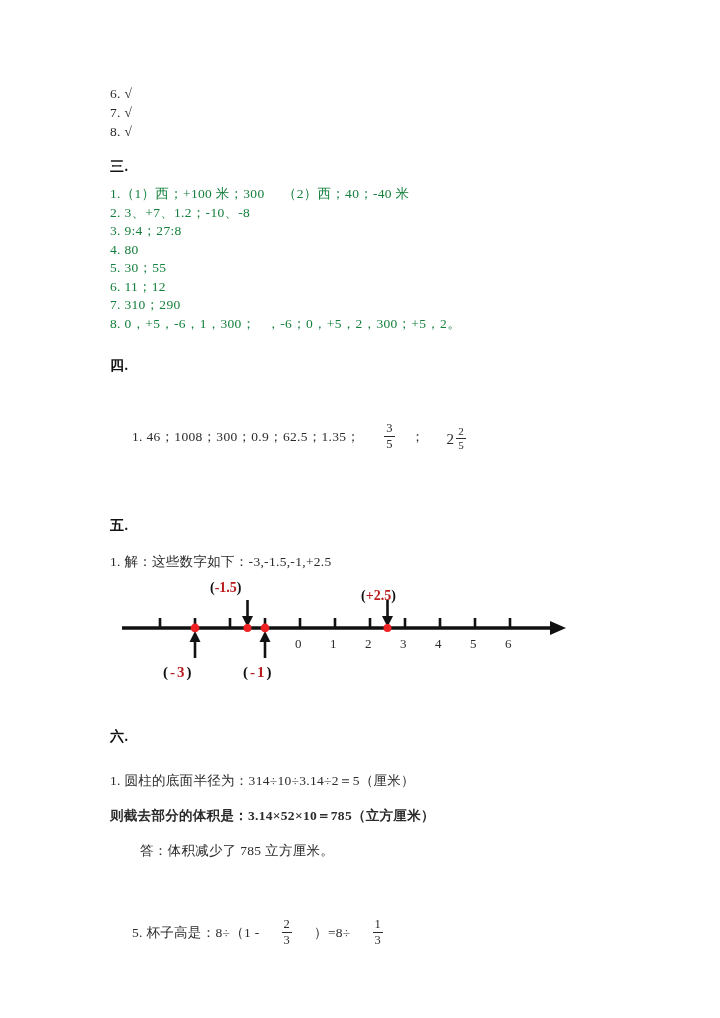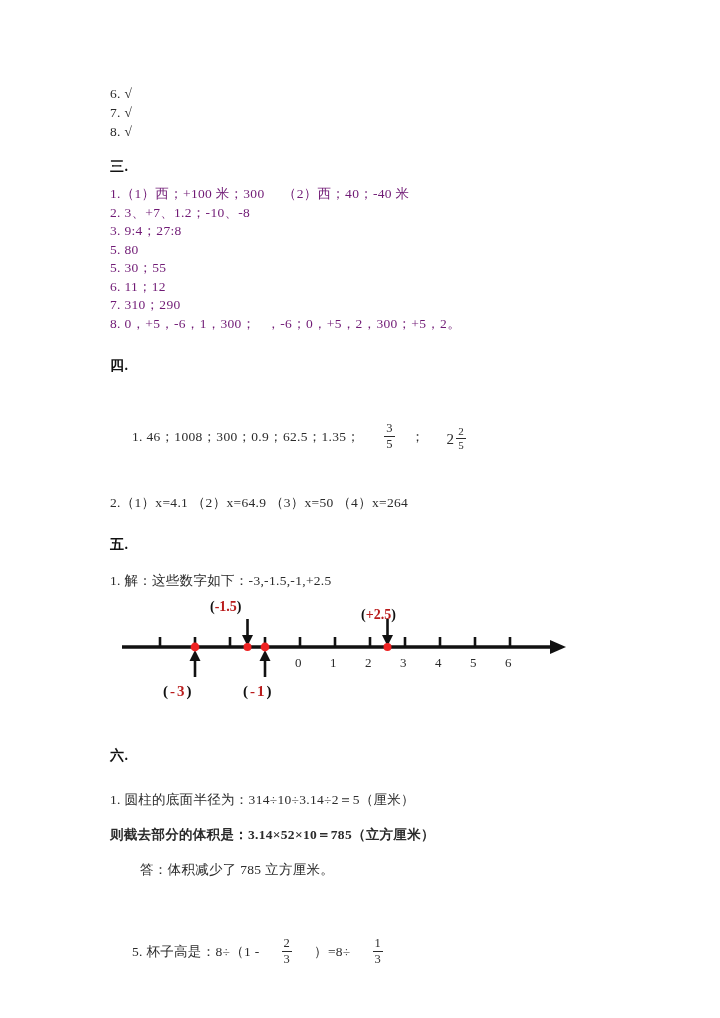--- a/index.html
+++ b/index.html
@@ -34,21 +34,21 @@
     font-size: 13.5px;
     line-height: 19px;
     letter-spacing: 0.3px;
     color: #2b2b2b;
     white-space: pre;
   }
   .line-tight {
     font-size: 13.5px;
     line-height: 18.5px;
     letter-spacing: 0.3px;
-    color: #701a75;
+    color: #15803d;
     white-space: pre;
   }
   .section-head {
     font-size: 14px;
     font-weight: bold;
     color: #111;
     letter-spacing: 0.5px;
   }
   .gap-sm { height: 9px; }
   .gap-md { height: 17px; }
@@ -123,38 +123,37 @@
     </div>
 
     <div class="gap-md"></div>
 
     <div class="section-head">三.</div>
     <div class="gap-sm"></div>
     <div>
       <div class="line-tight">1.（1）西；+100 米；300     （2）西；40；-40 米</div>
       <div class="line-tight">2. 3、+7、1.2；-10、-8</div>
       <div class="line-tight">3. 9:4；27:8</div>
-      <div class="line-tight">5. 80</div>
+      <div class="line-tight">4. 80</div>
       <div class="line-tight">5. 30；55</div>
       <div class="line-tight">6. 11；12</div>
       <div class="line-tight">7. 310；290</div>
       <div class="line-tight">8. 0，+5，-6，1，300；   ，-6；0，+5，2，300；+5，2。</div>
     </div>
 
     <div class="gap-lg"></div>
 
     <div class="section-head">四.</div>
     <div class="gap-md"></div>
 
     <div class="line" style="line-height:30px;">
       <span>1. 46；1008；300；0.9；62.5；1.35；</span><span style="display:inline-block;width:22px;"></span><span class="frac"><span class="num">3</span><span class="den">5</span></span><span style="display:inline-block;width:14px;"></span><span>；</span><span style="display:inline-block;width:22px;"></span><span class="mixed"><span class="whole">2</span><span class="frac"><span class="num">2</span><span class="den">5</span></span></span>
     </div>
 
     <div class="gap-sm"></div>
-    <div class="line">2.（1）x=4.1 （2）x=64.9 （3）x=50 （4）x=264</div>
 
     <div class="gap-lg"></div>
 
     <div class="section-head">五.</div>
     <div class="gap-md"></div>
     <div class="line">1. 解：这些数字如下：-3,-1.5,-1,+2.5</div>
 
     <div class="gap-sm"></div>
 
     <div class="numberline">

